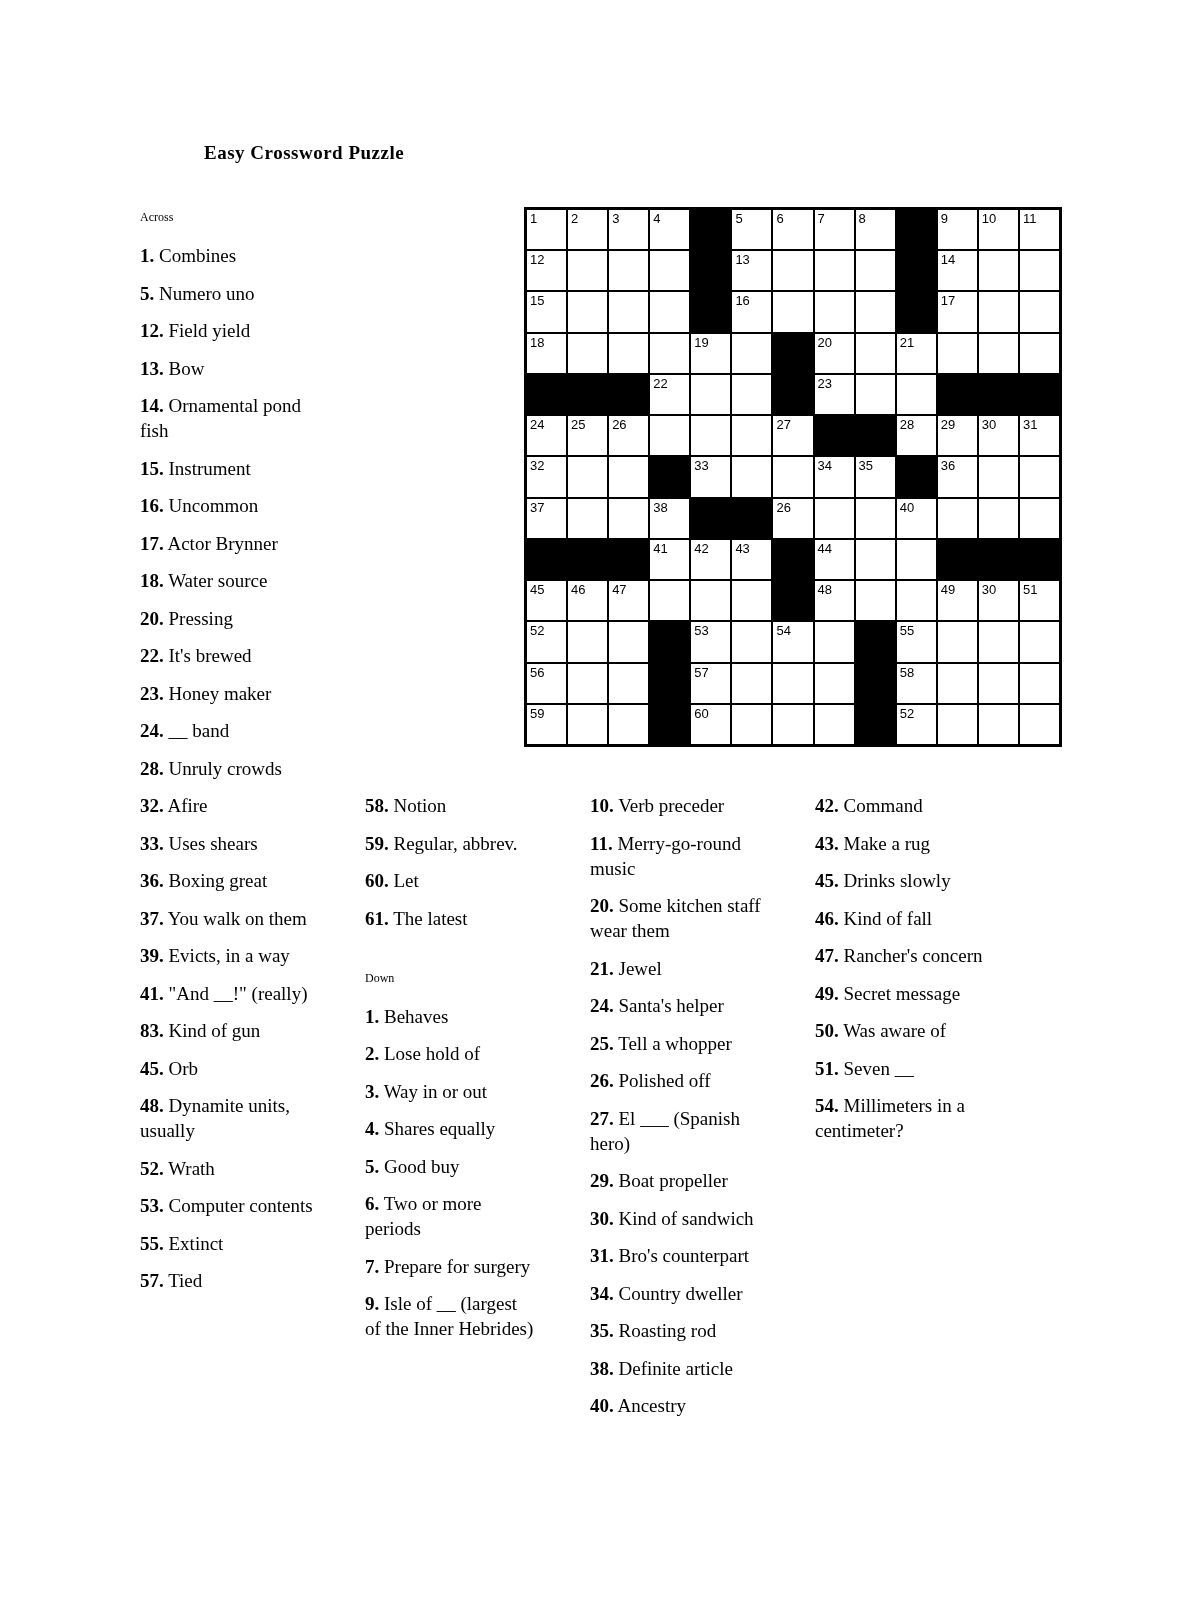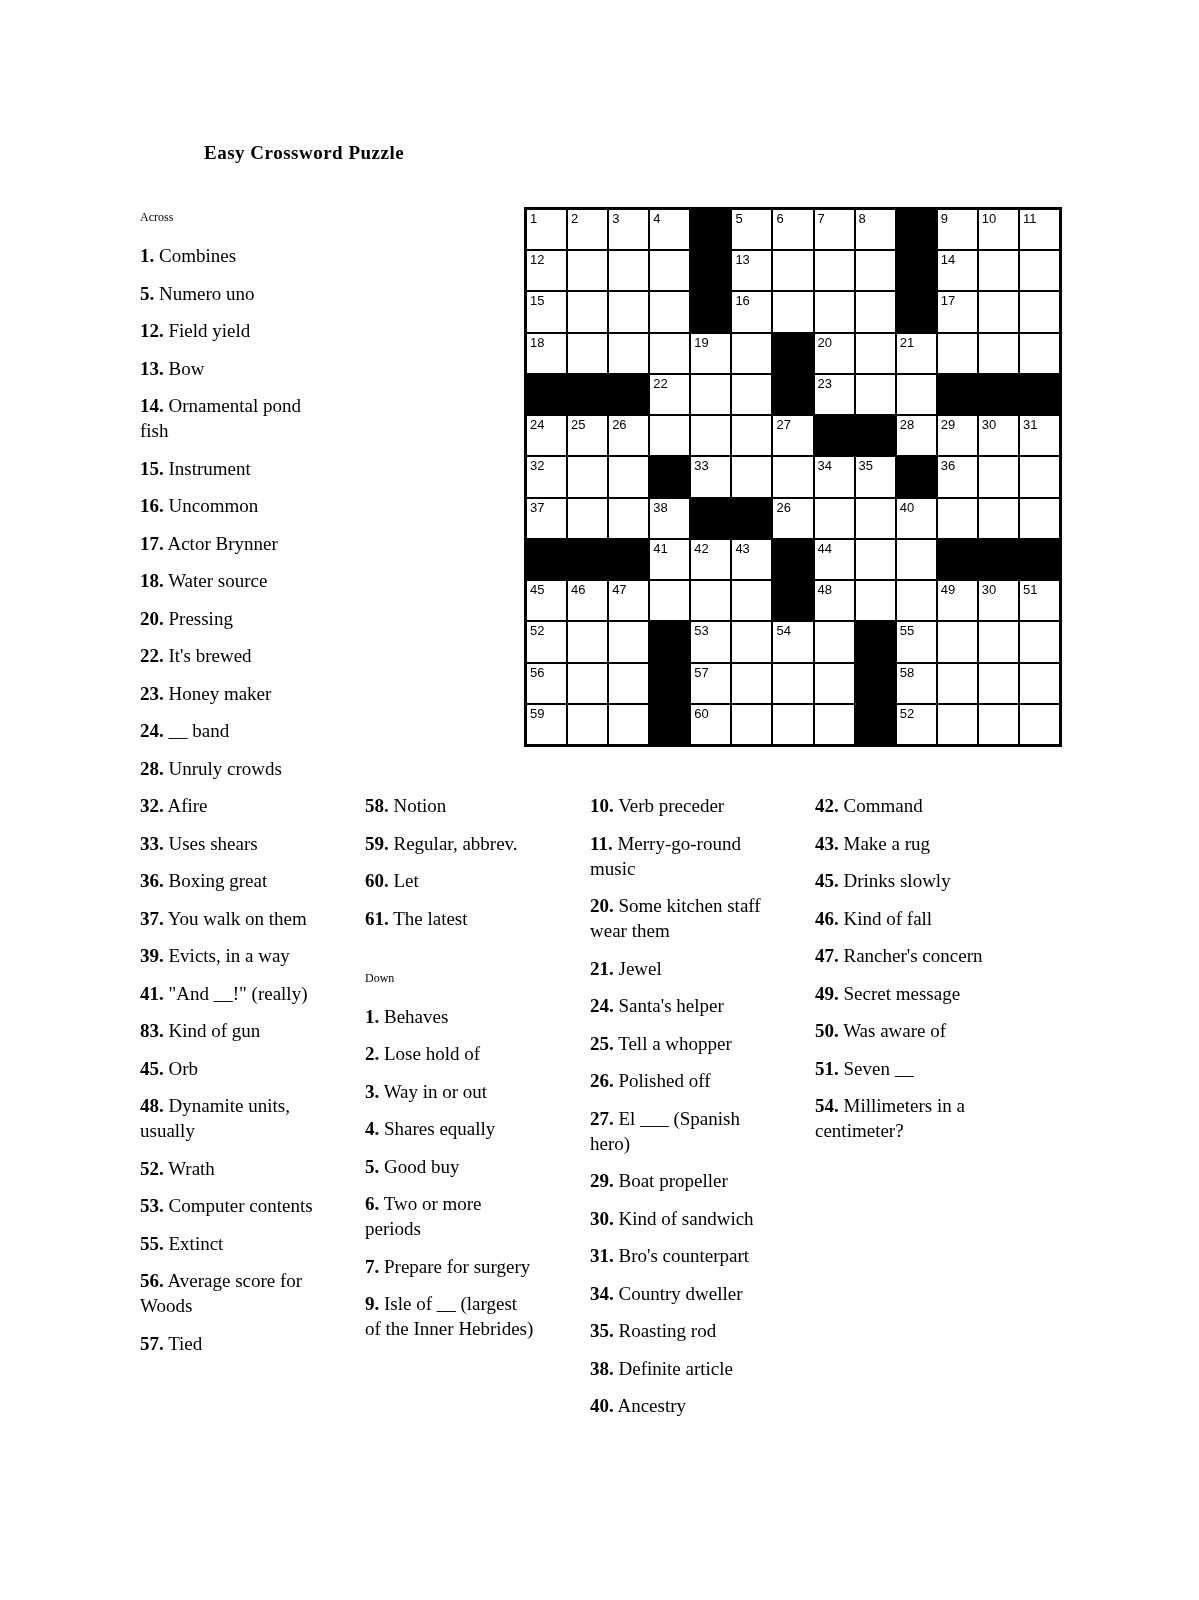--- a/index.html
+++ b/index.html
@@ -374,22 +374,20 @@
       <p class="clue"><b>37.</b> You walk on them</p>
       <p class="clue"><b>39.</b> Evicts, in a way</p>
       <p class="clue"><b>41.</b> "And __!" (really)</p>
       <p class="clue"><b>83.</b> Kind of gun</p>
       <p class="clue"><b>45.</b> Orb</p>
       <p class="clue"><b>48.</b> Dynamite units,
 usually</p>
       <p class="clue"><b>52.</b> Wrath</p>
       <p class="clue"><b>53.</b> Computer contents</p>
       <p class="clue"><b>55.</b> Extinct</p>
-      <p class="clue"><b>56.</b> Average score for
-Woods</p>
       <p class="clue"><b>57.</b> Tied</p>
     </div>
 </div>
 
 <div class="clue-col" id="col2">
   <div id="across-part2">
       <p class="clue"><b>58.</b> Notion</p>
       <p class="clue"><b>59.</b> Regular, abbrev.</p>
       <p class="clue"><b>60.</b> Let</p>
       <p class="clue"><b>61.</b> The latest</p>

